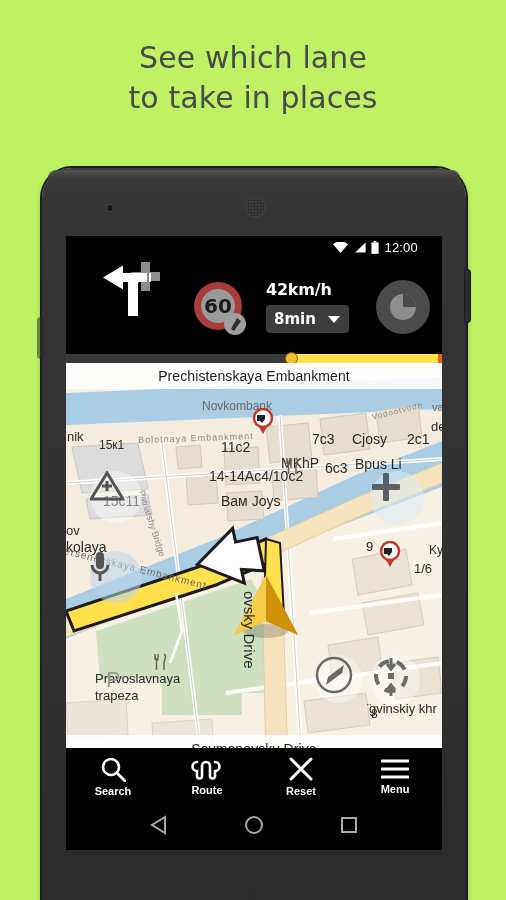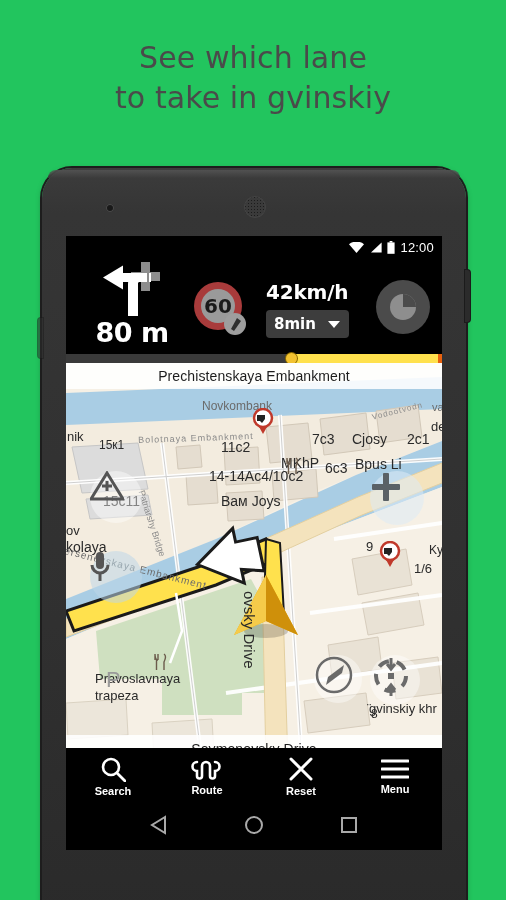--- a/index.html
+++ b/index.html
@@ -2,21 +2,21 @@
 <html><head>
 <meta charset="utf-8">
 <style>
   * { box-sizing: border-box; margin: 0; padding: 0; }
   html, body {
     width: 506px; height: 900px;
     background: #ffffff;
     font-family: "Liberation Sans", sans-serif;
     overflow: hidden;
   }
-  #root { position: relative; width: 506px; height: 900px; background: #22c55e; }
+  #root { position: relative; width: 506px; height: 900px; background: #bef264; }
 
   
   .headline {
     position: absolute; top: 38px; left: 0; width: 506px;
     text-align: center;
     font-family: "DejaVu Sans", sans-serif;
     font-size: 30px; line-height: 40px; font-weight: 400;
     color: #4a4a4a; letter-spacing: 0.1px;
   }
   .headline span { display: block; }
@@ -63,21 +63,21 @@
   .screen {
     position:absolute; left:24px; top:68px;
     width:376px; height:568px;
     background:#000; overflow:hidden;
   }
 
   
   .statusbar {
     position:relative; height:22px; background:#000; color:#fff;
     display:flex; align-items:center; justify-content:flex-end;
-    padding-right:8px; gap:5px;
+    padding-right:24px; gap:5px;
   }
   .clock { font-size:13px; font-weight:400; letter-spacing:.2px; }
   .ic-wifi { width:15px; height:11px; }
   .ic-signal { width:13px; height:11px; }
   .ic-batt { width:8px; height:13px; }
 
   
   .nav-header {
     position:relative; height:96px; background:#000; color:#fff;
   }
@@ -91,21 +91,21 @@
 
   .speedlimit { position:absolute; left:126px; top:22px; width:60px; height:60px; }
   .speedlimit .slnum {
     position:absolute; left:0; top:0; width:52px; height:52px;
     display:flex; align-items:center; justify-content:center;
     font-family:"DejaVu Sans", sans-serif; font-size:20px; font-weight:700; color:#1a1a1a;
   }
 
   .speedblock { position:absolute; left:200px; top:22px; width:100px; }
   .cur-speed {
-    font-size:20px; font-weight:700; color:#fff; letter-spacing:-.2px;
+    font-size:16px; font-weight:700; color:#fff; letter-spacing:-.2px;
     font-family:"DejaVu Sans", sans-serif;
   }
   .eta-chip {
     margin-top:6px; display:inline-flex; align-items:center; gap:12px;
     background:#3d3d3d; border-radius:4px; padding:5px 9px 5px 8px;
   }
   .eta-chip .txt { font-size:15px; font-weight:700; color:#fff; font-family:"DejaVu Sans", sans-serif;}
   .caret { width:0;height:0;border-left:6px solid transparent;border-right:6px solid transparent;border-top:7px solid #fff; }
 
   .sound-btn {
@@ -165,21 +165,21 @@
   }
   .navbar > div { opacity:.82; }
 </style>
 </head>
 <body>
 
 <div id="root">
 
   <div class="headline">
     <span>See which lane</span>
-    <span>to take in gvinskiy</span>
+    <span>to take in places</span>
   </div>
 
   <div class="phone">
     <div class="phone-top-hl"></div>
     <div class="side-button"></div>
     <div class="side-button2"></div>
     <div class="camera"></div>
     <div class="speaker"></div>
 
     <div class="screen">
@@ -203,21 +203,20 @@
         <div class="maneuver">
           <svg width="70" height="58" viewBox="0 0 70 58">
 
             <path d="M44 2 h9 v10 h10 v9 h-10 v10 h-9 v-10 h-10 v-9 h10 z" fill="#8d8d8d"></path>
 
             <path d="M41 56 h-10 V24 a11 11 0 0 1 11 -11 h8 v9 h-8 a2 2 0 0 0 -1 1 z" fill="#fff"></path>
             <path d="M52 13 v9 h2 V13 z" fill="#fff"></path>
             <path d="M6 17.5 L26 5.5 v24 z" fill="#fff"></path>
             <rect x="24" y="13" width="22" height="9" fill="#fff"></rect>
           </svg>
-          <div class="dist">80 m</div>
         </div>
 
         <div class="speedlimit">
           <svg width="60" height="60" viewBox="0 0 60 60">
             <circle cx="26" cy="26" r="24" fill="#a83b3b"></circle>
             <circle cx="26" cy="26" r="17" fill="#9a9a9a"></circle>
             <circle cx="43" cy="44" r="11" fill="#9e9e9e"></circle>
             <path d="M39 49 L45 38 L49 41 L42 51 Z" fill="#2f2f2f"></path>
           </svg>
           <div class="slnum">60</div>

